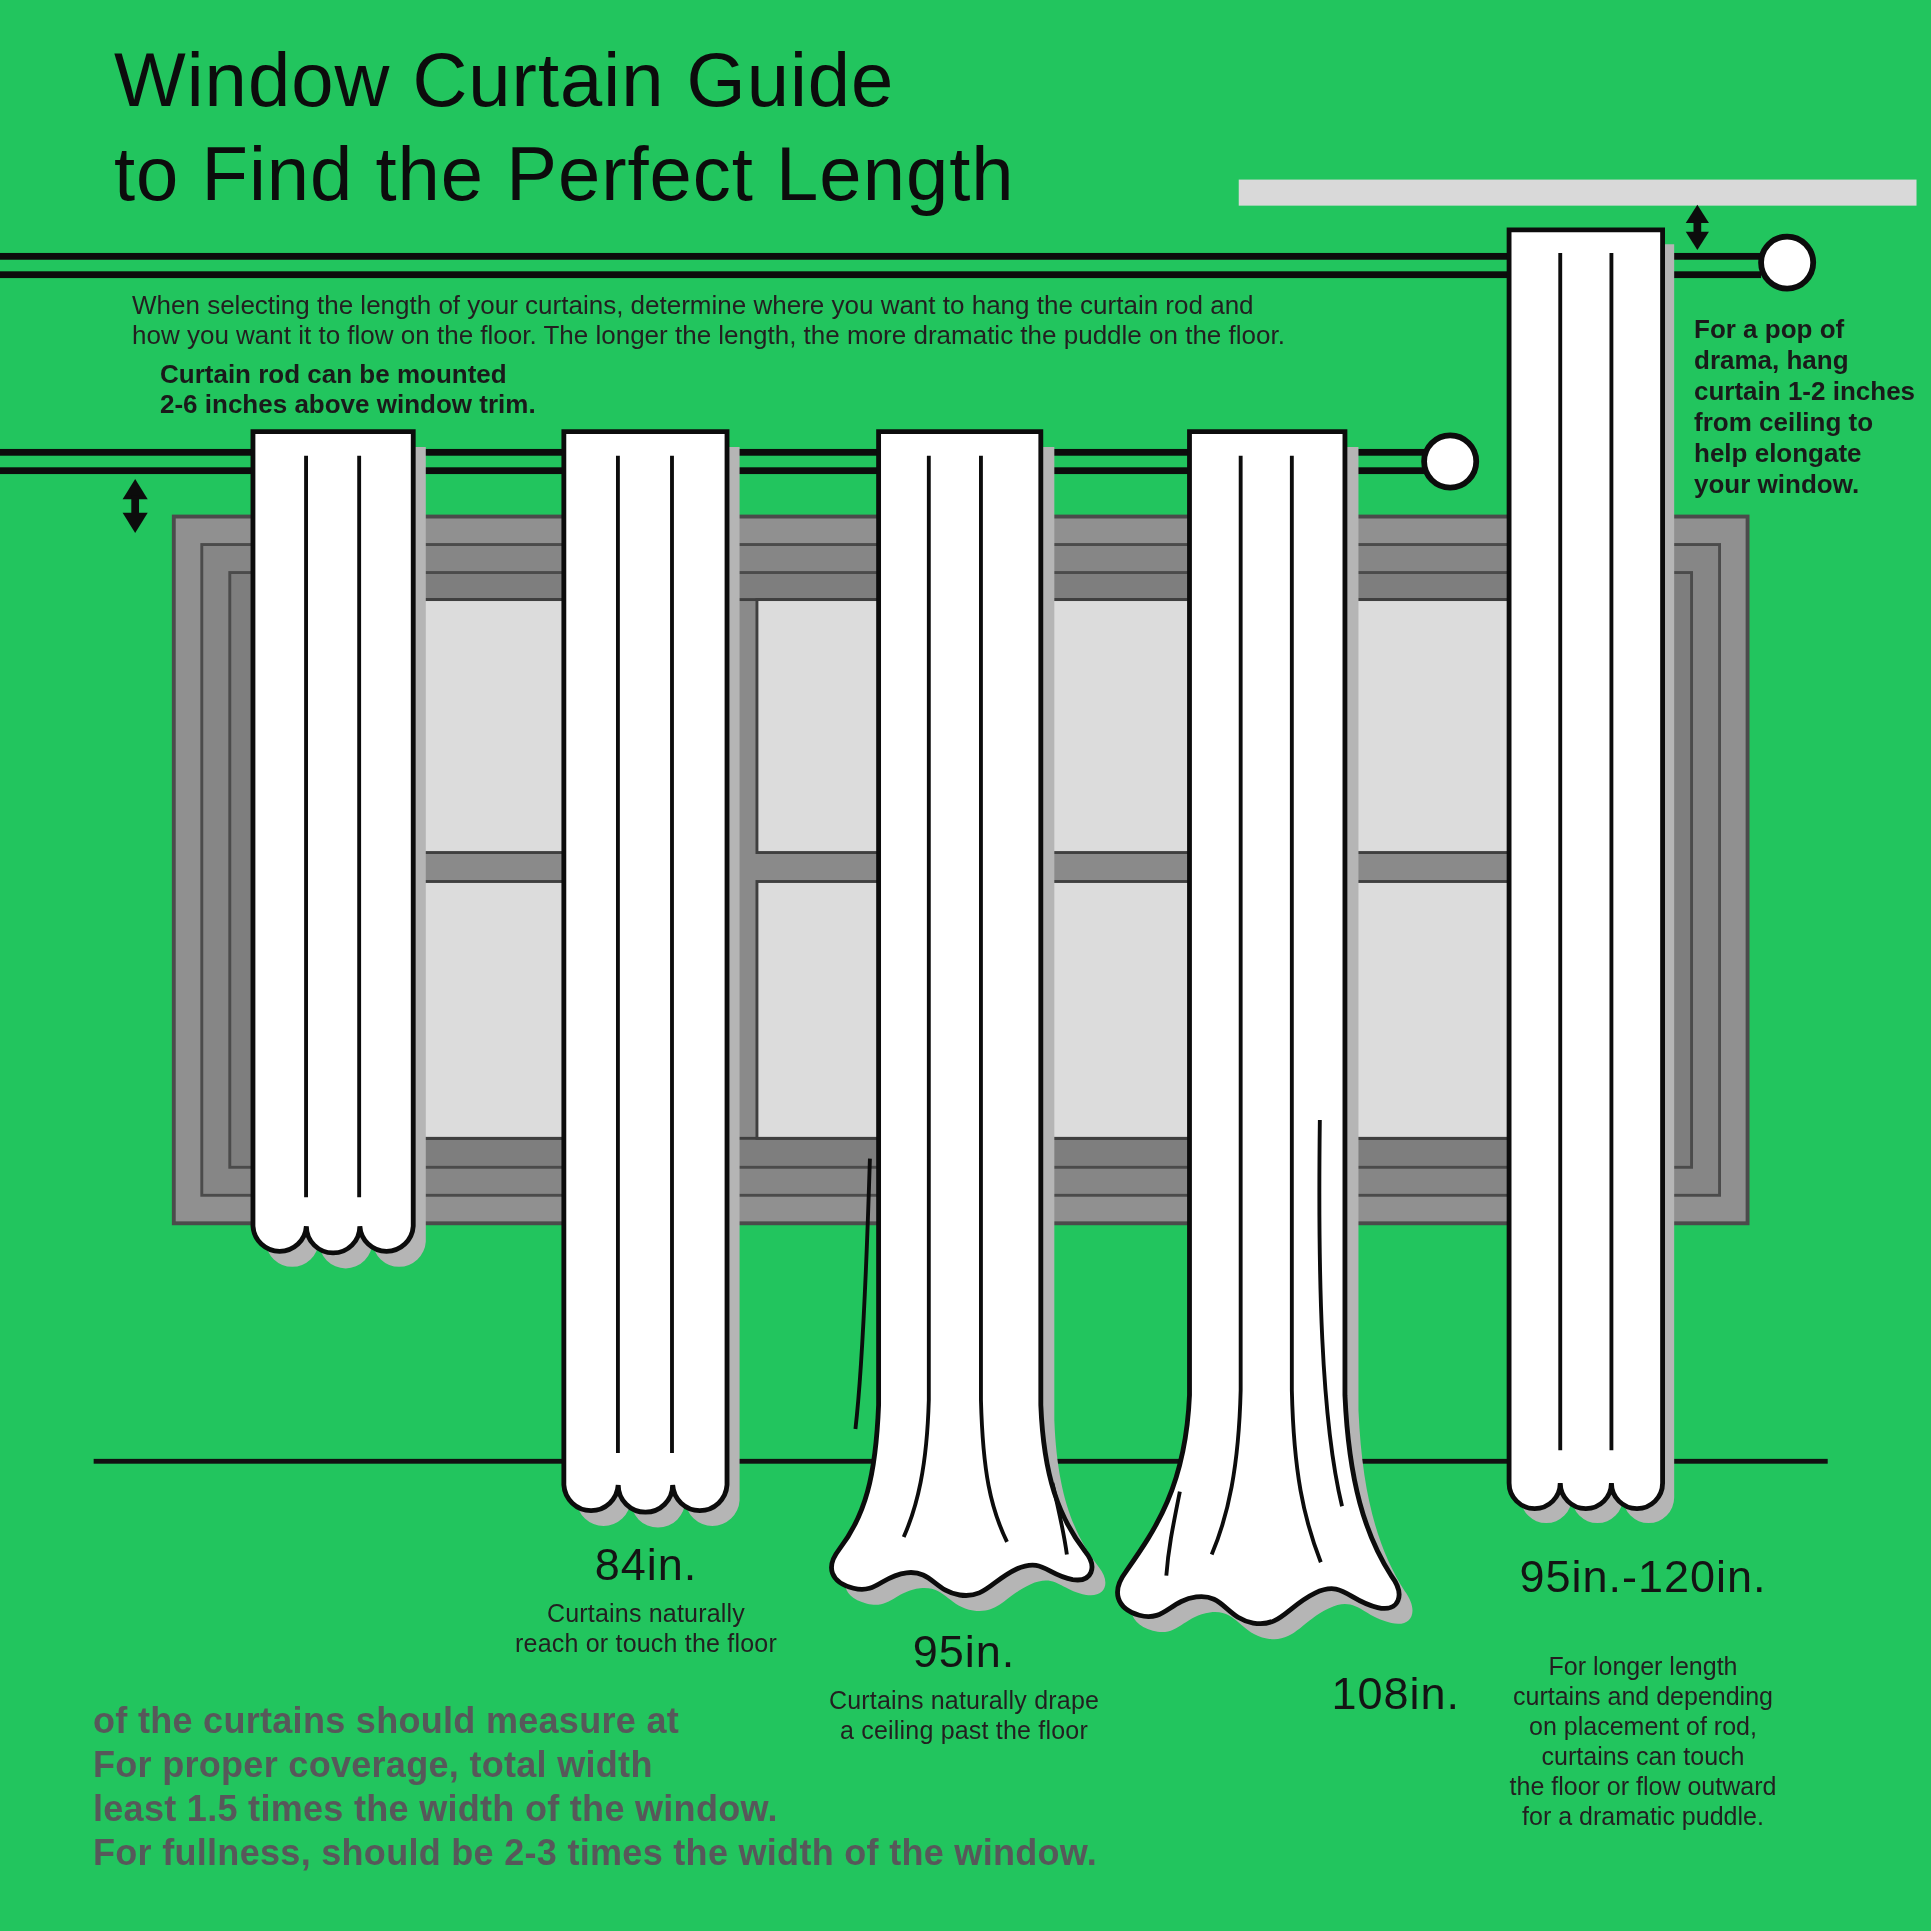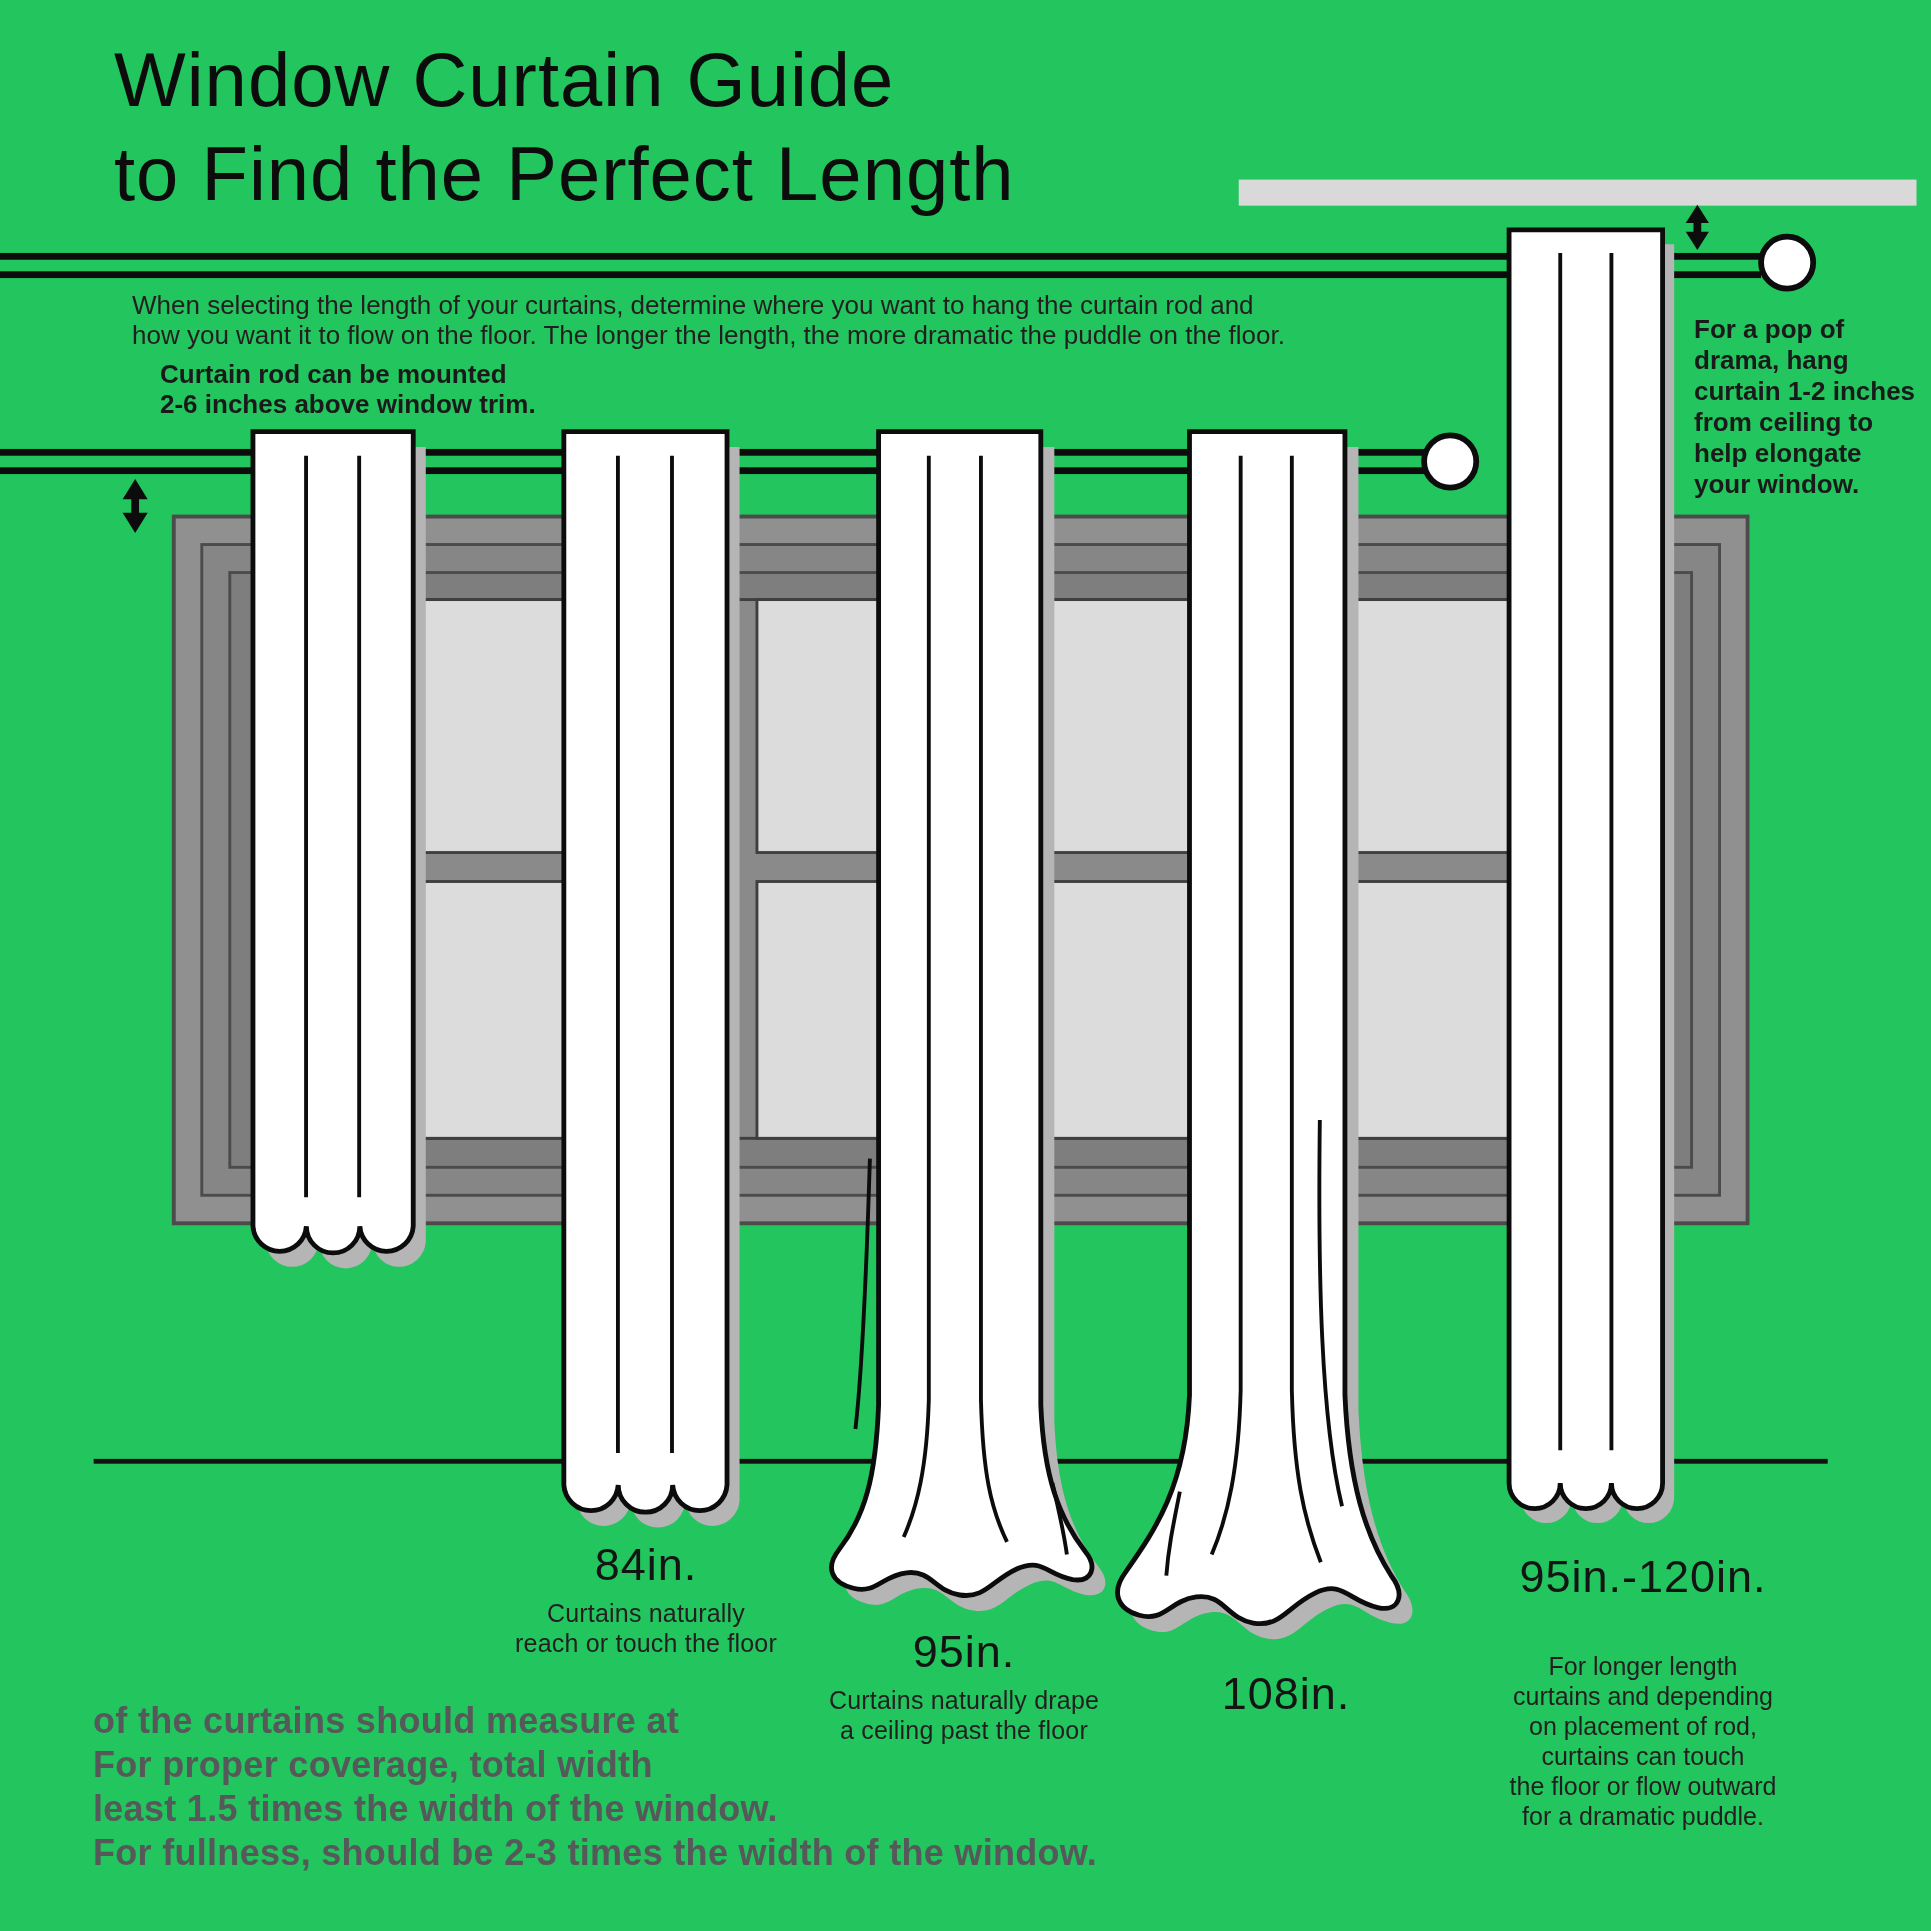--- a/index.html
+++ b/index.html
@@ -144,21 +144,21 @@
   </div>
 
   <div class="len-label" style="left:790px;top:1626px;width:348px;">
     <div class="size">95in.</div>
     <div class="desc">
       <div>Curtains naturally drape</div>
       <div>a ceiling past the floor</div>
     </div>
   </div>
 
-  <div class="len-label" style="left:1112px;top:1668px;width:348px;">
+  <div class="len-label" style="left:1112px;top:1668px;width:348px;text-align:right;">
     <div class="size">108in.</div>
   </div>
 
   <div class="len-label" style="left:1475px;top:1551px;width:336px;">
     <div class="size">95in.-120in.</div>
     <div class="desc" style="letter-spacing:0;margin-top:48px;">
       <div>For longer length</div>
       <div>curtains and depending</div>
       <div>on placement of rod,</div>
       <div>curtains can touch</div>

